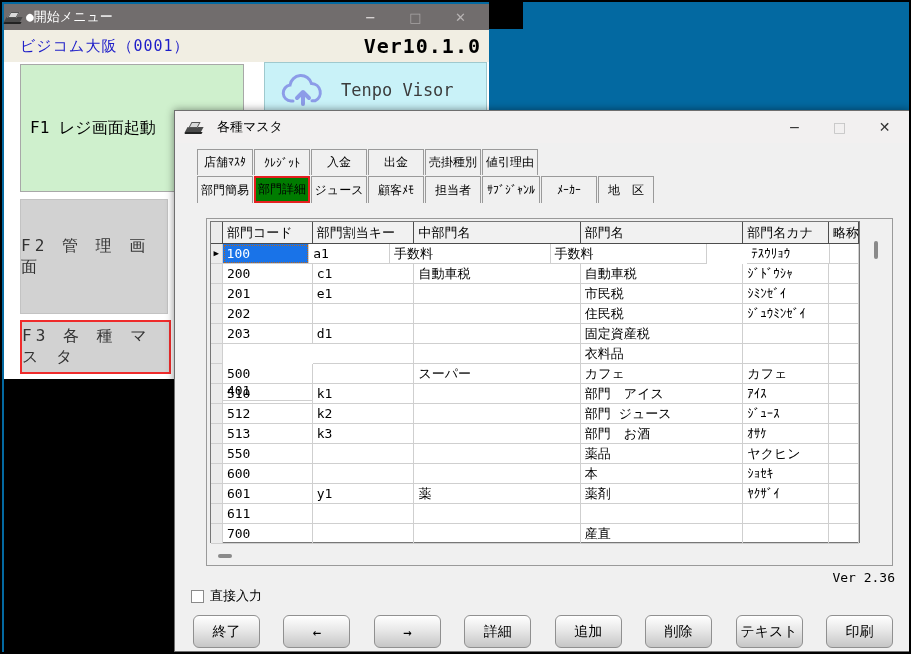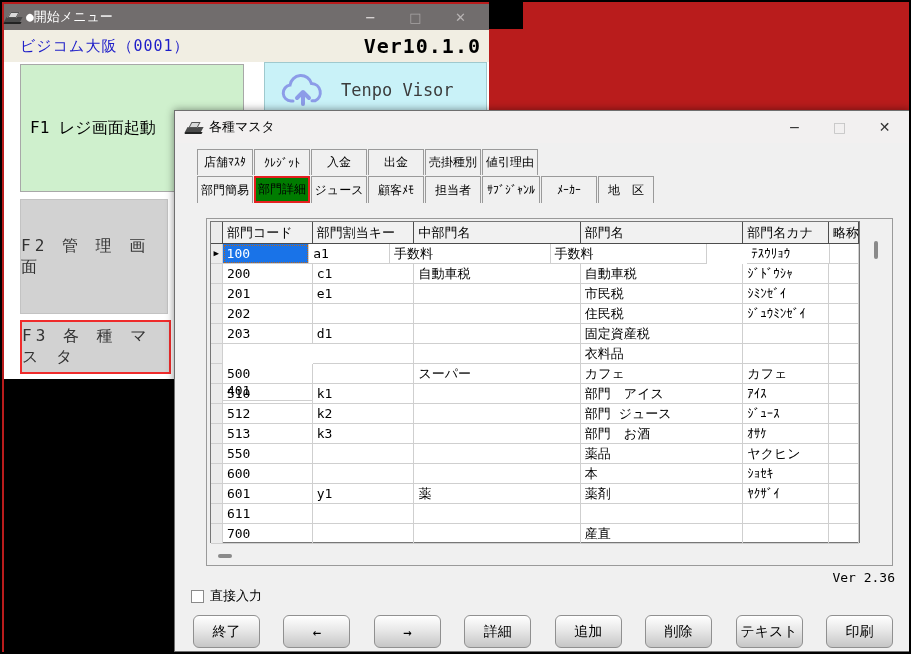--- a/index.html
+++ b/index.html
@@ -1,17 +1,17 @@
 <!DOCTYPE html>
 <html><head>
 <meta charset="utf-8">
 <style>
   html,body{margin:0;padding:0;background:#555;}
   *{box-sizing:border-box;}
-  #screen{position:relative;width:911px;height:654px;background:#b91c1c;border:2px solid #000;
+  #screen{position:relative;width:911px;height:654px;background:#0369a1;border:2px solid #000;
           overflow:hidden;font-family:"DejaVu Sans Mono","DejaVu Sans",monospace;color:#000;}
 
   
   .win-start{position:absolute;left:2px;top:2px;width:485px;height:648px;background:#fff;}
   .titlebar-start{position:absolute;left:0;top:0;width:485px;height:26px;background:#716d6d;
                   display:flex;align-items:center;color:#fff;}
   .titlebar-start .ttl{font-size:13px;margin-left:4px;}
   .ts-controls{position:absolute;right:6px;top:0;height:26px;display:flex;}
   .ts-btn{width:45px;height:26px;display:flex;align-items:center;justify-content:center;
           font-size:13px;color:#e8e4e4;font-family:"DejaVu Sans",sans-serif;}
@@ -36,21 +36,21 @@
   .printer{width:18px;height:15px;position:relative;display:inline-block;}
   .printer .p1{position:absolute;left:1px;top:7px;width:16px;height:6px;background:#4a4a4a;transform:skewX(-28deg);}
   .printer .p2{position:absolute;left:5px;top:2px;width:9px;height:6px;background:#d9d9d9;border:1px solid #555;transform:skewX(-28deg);}
   .printer .p3{position:absolute;left:0px;top:12px;width:17px;height:2px;background:#222;transform:skewX(-28deg);}
 
   
   .win-master{position:absolute;left:172px;top:108px;width:736px;height:542px;background:#f0f0f0;
               border:1px solid #6f6f6f;box-shadow:0 0 8px rgba(0,0,0,.45);}
   .titlebar-master{position:absolute;left:0;top:0;width:100%;height:32px;background:#f2f0f0;
                    display:flex;align-items:center;}
-  .titlebar-master .ttl{font-size:13px;margin-left:6px;}
+  .titlebar-master .ttl{font-size:13px;margin-left:14px;}
   .titlebar-master .printer{margin-left:10px;}
   .tm-controls{position:absolute;right:2px;top:0;height:32px;display:flex;}
   .tm-btn{width:45px;height:32px;display:flex;align-items:center;justify-content:center;
           font-size:14px;color:#333;font-family:"DejaVu Sans",sans-serif;}
   .tm-btn.dim{color:#c0c0c0;}
 
   .tabs{position:absolute;left:22px;display:flex;}
   .tabs-row1{top:38px;height:26px;}
   .tabs-row2{top:65px;height:27px;}
   .tab{width:56px;margin-right:1px;background:#f0f0f0;border:1px solid #9a9a9a;border-bottom:none;

